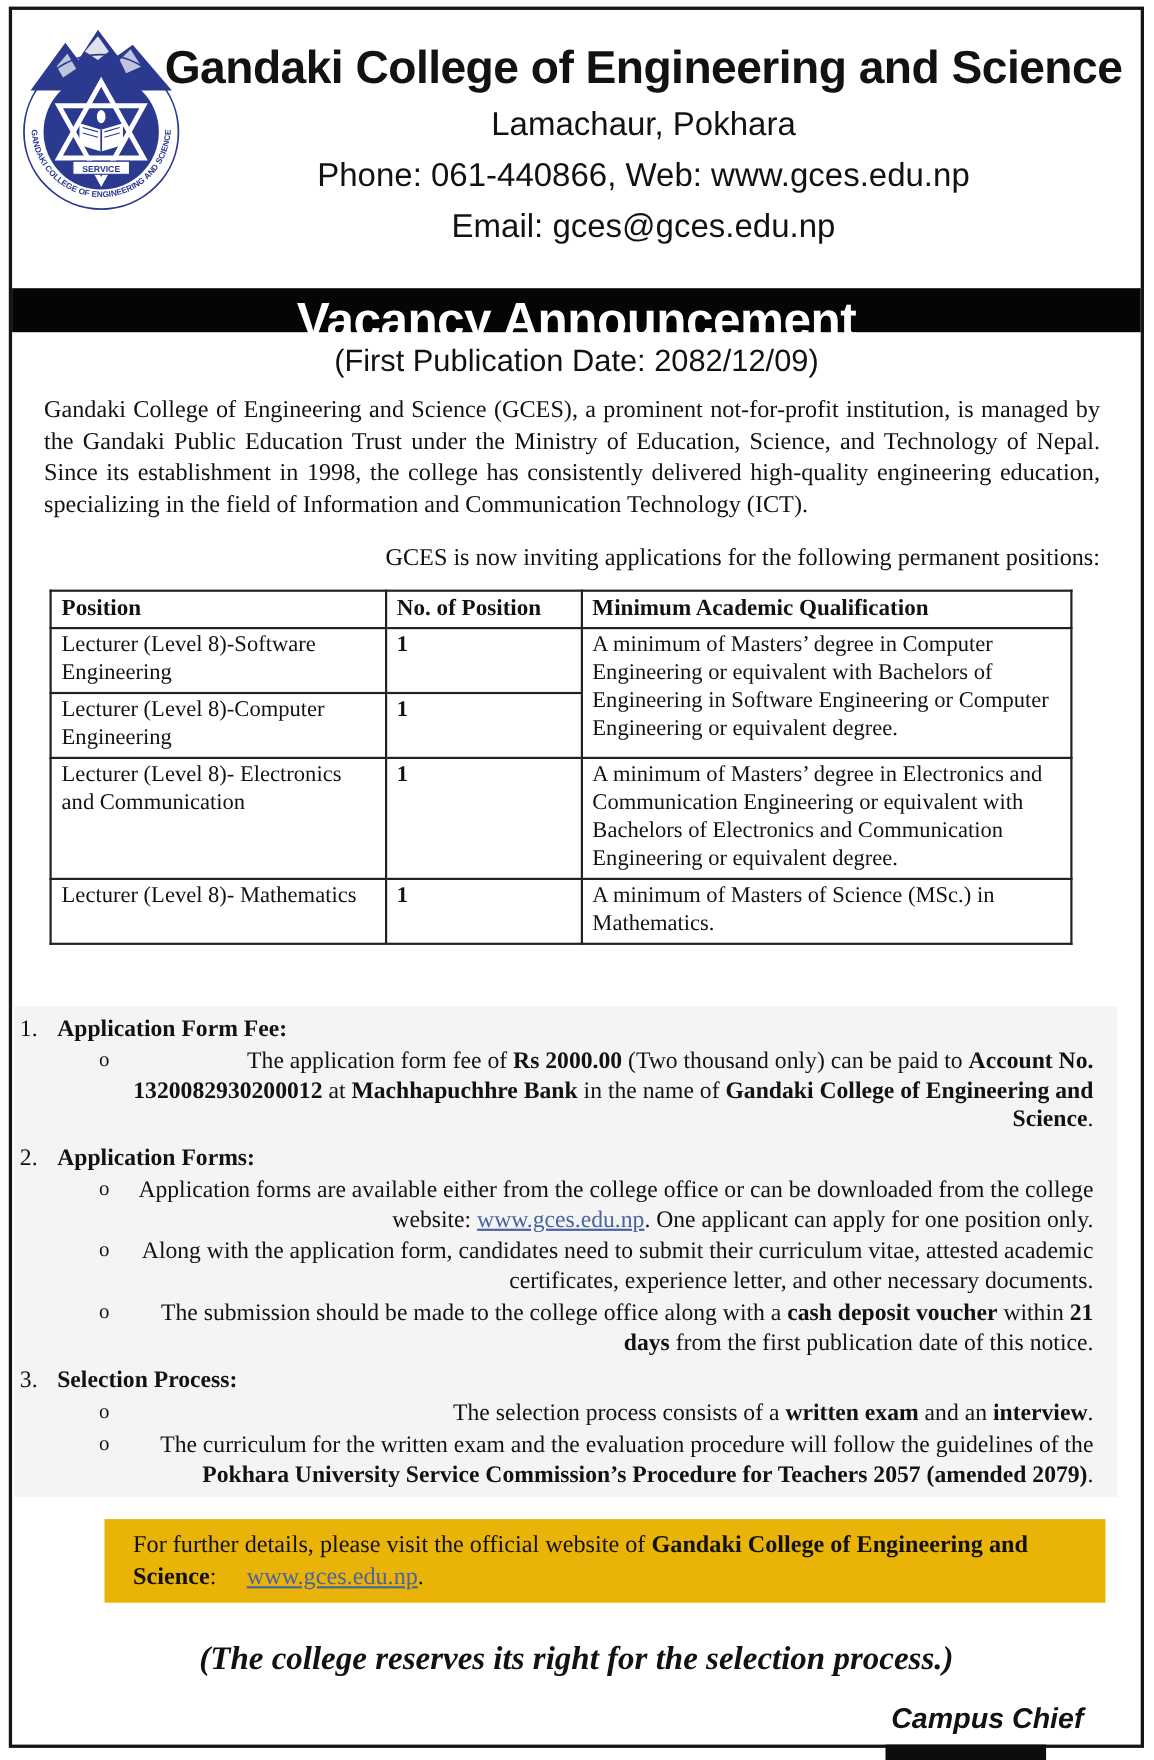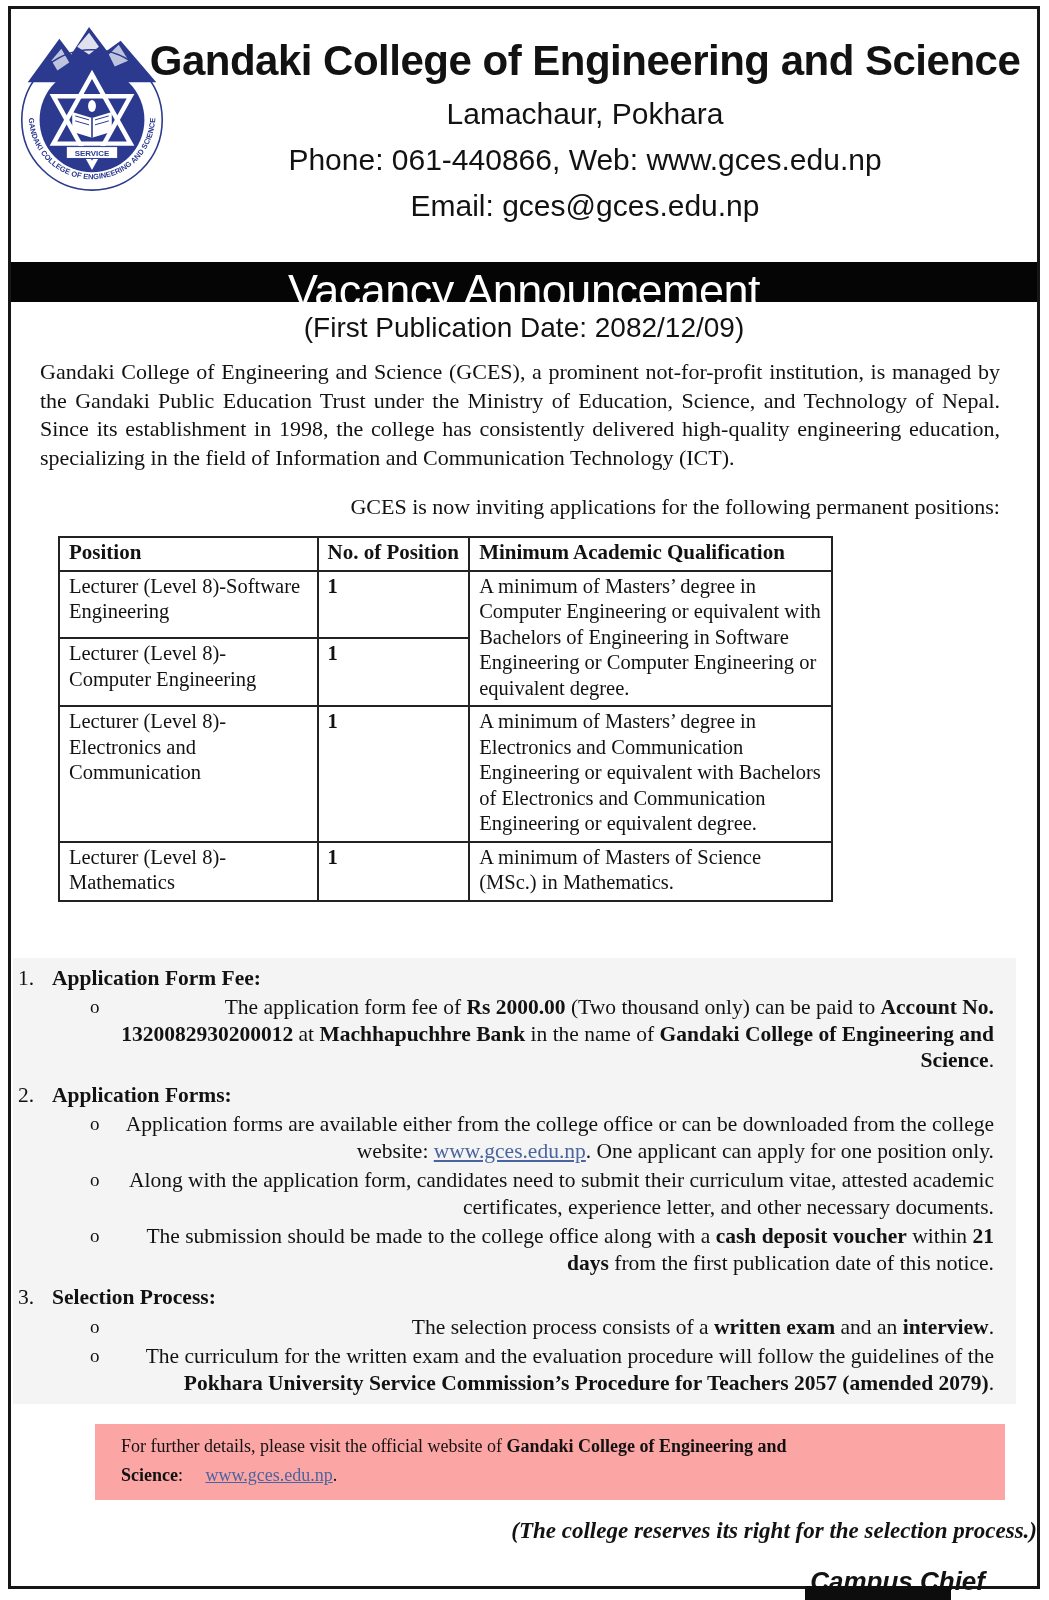--- a/index.html
+++ b/index.html
@@ -9,53 +9,53 @@
          border:3px solid #161616;background:#fff;}
   
   .header{position:relative;height:253px;}
   .logo{position:absolute;left:5px;top:12px;width:152px;height:178px;}
   .header-text{margin-left:122px;text-align:center;padding-top:28px;
                font-family:"Liberation Sans", sans-serif;}
   .college-name{font-size:42px;font-weight:bold;letter-spacing:-0.5px;}
   .hline{font-size:30px;margin-top:12px;}
   
   .banner{background:#050505;height:40px;line-height:58px;text-align:center;
-          color:#fff;font-family:"Liberation Sans", sans-serif;font-weight:normal;
+          color:#fff;font-family:"Liberation Sans", sans-serif;font-weight:bold;
           font-size:45px;letter-spacing:-0.5px;}
   .pubdate{text-align:center;font-family:"Liberation Sans", sans-serif;
            font-size:28px;margin-top:10px;}
   
   .intro{margin:14px 37px 0 29px;font-size:22px;line-height:28.5px;
          text-align:justify;}
   .inviting{margin:22px 37px 0 29px;font-size:22px;text-align:right;}
   
-  table.positions{border-collapse:collapse;margin:16px 0 0 47px;width:775px;
+  table.positions{border-collapse:collapse;margin:16px 0 0 34px;width:930px;
                   font-size:20.5px;line-height:25.5px;}
   table.positions th, table.positions td{border:2px solid #222;
         padding:2px 9px 4px 9px;vertical-align:top;text-align:left;}
   table.positions th{font-weight:bold;font-size:21px;}
   td.pos{font-weight:normal;}
   td.cnt{font-weight:bold;}
   td.just{text-align:justify;}
   
   .sections{background:#f4f4f4;margin:56px 21px 0 2px;padding:7px 0 8px 0;}
   .sec-head{display:flex;font-size:21.5px;line-height:26.5px;margin-top:8px;}
   .sec-head:first-child{margin-top:0;}
   .sec-num{flex:0 0 34px;padding-left:5px;}
   .sec-title{font-weight:bold;}
   .bullet-row{display:flex;font-size:21.5px;line-height:26.5px;margin-top:3px;}
   .bullet-o{flex:0 0 30px;margin-left:77px;font-size:19px;}
   .bullet-text{flex:1;padding-right:22px;text-align:right;}
   .b{font-weight:bold;}
   .link{color:#4a64a0;text-decoration:underline;cursor:pointer;}
   
-  .further{background:#fca5a5;margin:20px 32px 0 84px;padding:8px 14px 10px 26px;
-           font-size:18px;line-height:29px;}
-  .reserves{text-align:right;font-weight:bold;font-style:italic;font-size:23px;
-            margin-top:18px;}
+  .further{background:#eab308;margin:20px 32px 0 84px;padding:8px 14px 10px 26px;
+           font-size:22px;line-height:29px;}
+  .reserves{text-align:center;font-weight:bold;font-style:italic;font-size:30px;
+            margin-top:34px;}
   .signature{text-align:right;margin:22px 52px 0 0;
              font-family:"Liberation Sans", sans-serif;font-weight:bold;
              font-style:italic;font-size:26px;}
   .bottom-bar{position:absolute;left:805px;top:1586px;width:146px;height:14px;
               background:#0d0d0d;}
 </style>
 </head>
 <body>
 
 <div class="frame">

